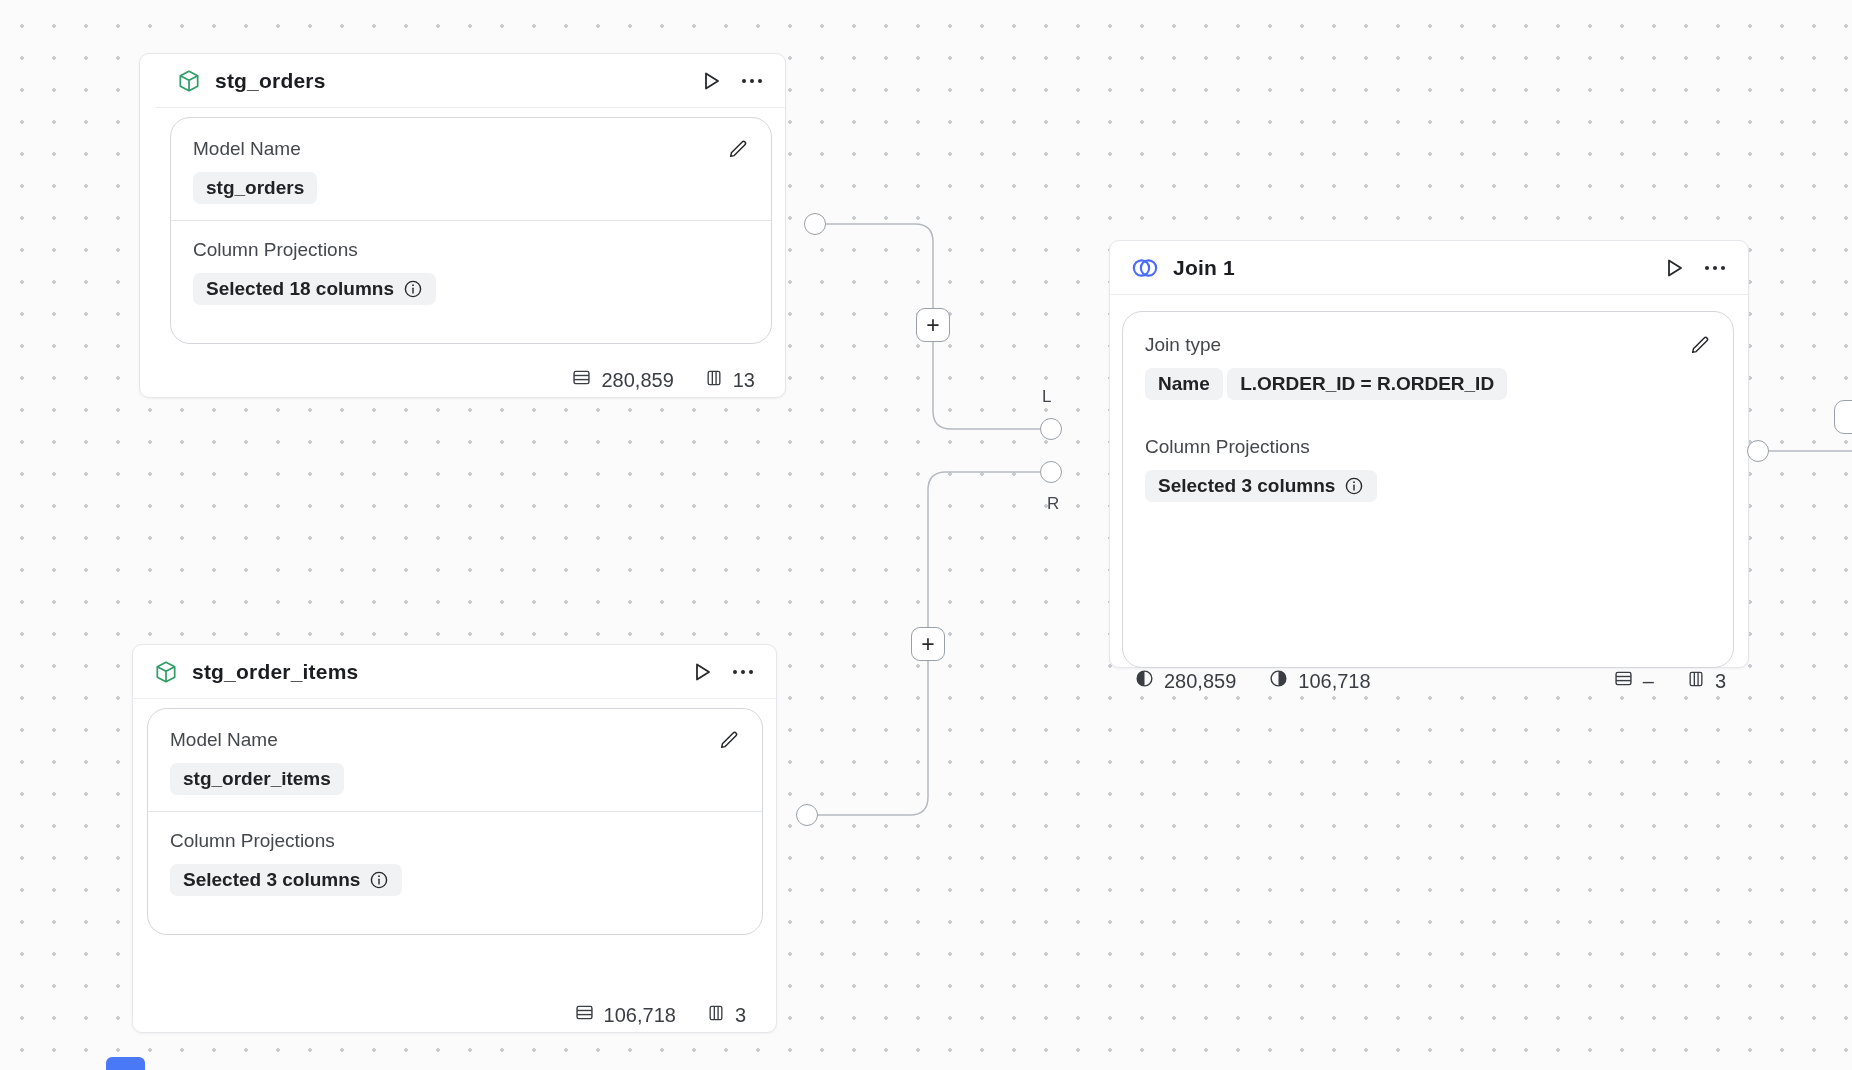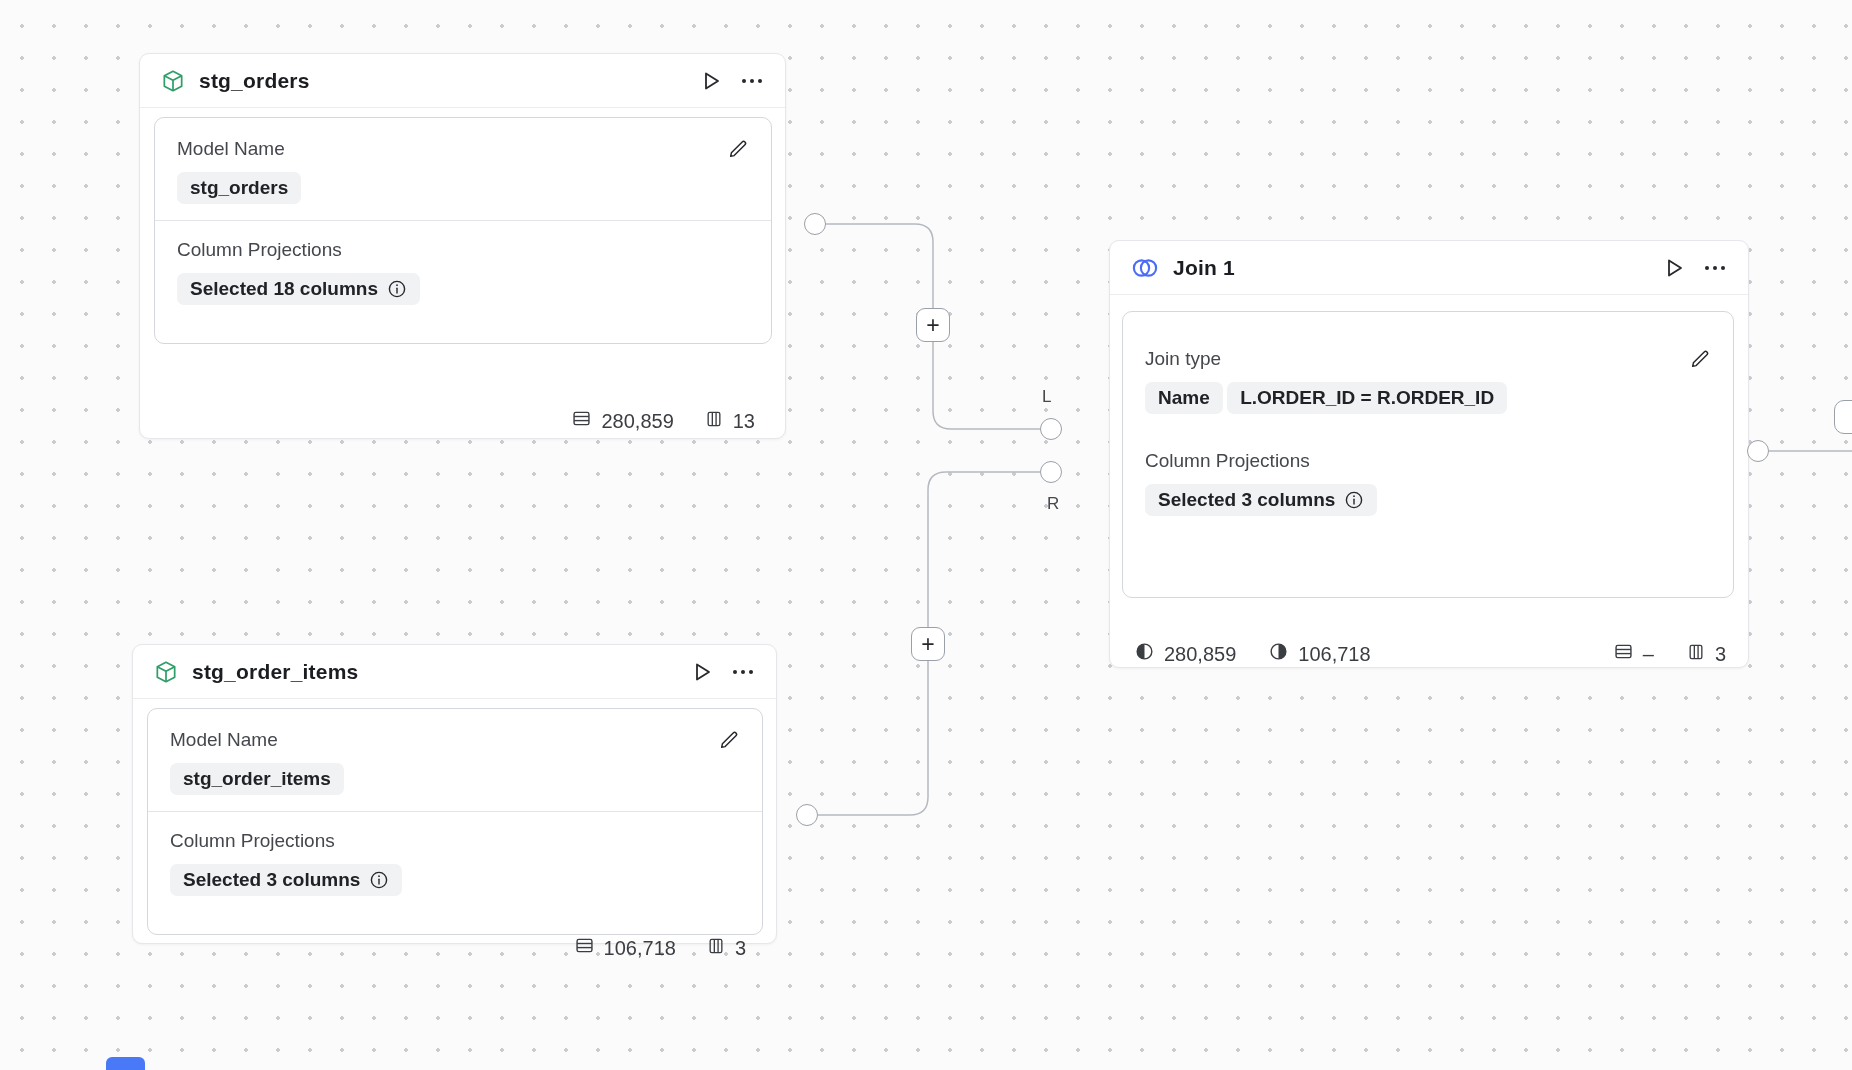--- a/index.html
+++ b/index.html
@@ -20,23 +20,23 @@
   .node {
     position:absolute; display:flex; flex-direction:column;
     background:#fff; border:1px solid #e6e7ea; border-radius:10px;
     box-shadow:0 1px 3px rgba(0,0,0,.05); z-index:1;
   }
   .node-header { display:flex; align-items:center; gap:13px; height:54px; padding:0 20px; border-bottom:1px solid #ededef; flex:none; }
   .node-title { flex:1; font-size:21px; font-weight:600; color:#1b1d21; letter-spacing:.2px; }
   .header-actions { display:flex; align-items:center; gap:16px; }
   .icon-btn { background:none; border:none; padding:0; display:inline-flex; align-items:center; justify-content:center; cursor:pointer; color:#26282c; }
 
-  .inner-card { border:1px solid #d4d7db; border-radius:10px; padding:18px 22px; flex:none; }
+  .inner-card { border:1px solid #d4d7db; border-radius:20px; padding:18px 22px; flex:none; }
   .model-card { height:227px; margin:9px 13px 0 14px; }
-  .join-card  { height:287px; margin:16px 14px 0 12px; padding-top:34px; }
+  .join-card  { height:357px; margin:16px 14px 0 12px; padding-top:20px; }
 
   .field-row { display:flex; align-items:center; justify-content:space-between; height:26px; }
   .field-label { font-size:19px; color:#44474c; }
   .chip {
     display:inline-flex; align-items:center; gap:9px; margin-top:10px;
     padding:5px 13px; background:#f1f2f4; border-radius:7px;
     font-size:19px; font-weight:700; color:#202226; width:fit-content; white-space:nowrap;
   }
   .divider { border-top:1px solid #e4e5e8; margin:16px -22px; }
   .mt-18 { margin-top:18px; }
@@ -67,21 +67,21 @@
 <body>
 
 <div class="canvas">
 
   <svg class="edges" width="1852" height="1070" viewBox="0 0 1852 1070">
     <path class="edge-path" d="M 826 224 H 915 Q 933 224 933 242 V 411 Q 933 429 951 429 H 1040"></path>
     <path class="edge-path" d="M 818 815 H 910 Q 928 815 928 797 V 490 Q 928 472 946 472 H 1040"></path>
     <path class="edge-path" d="M 1769 451 H 1852"></path>
   </svg>
 
-  <div class="node" style="left:139px;top:53px;width:647px;height:386px;">
+  <div class="node" style="left:139px;top:53px;width:647px;height:345px;padding-left:16px;">
     <div class="node-header">
       <span class="model-icon">
         <svg viewBox="0 0 24 24" width="26" height="26" fill="none" stroke="currentColor" stroke-width="1.6" stroke-linejoin="round">
           <path d="M12 3 L20 7.2 V16.8 L12 21 L4 16.8 V7.2 Z"></path>
             <path d="M4 7.2 L12 11.4 L20 7.2"></path>
             <path d="M12 11.4 V21"></path>
         </svg>
       </span>
       <span class="node-title">stg_orders</span>
       <span class="header-actions">
@@ -143,21 +143,21 @@
               <rect x="5" y="4" width="14" height="16" rx="2"></rect>
               <line x1="10" y1="4" x2="10" y2="20"></line>
               <line x1="14.5" y1="4" x2="14.5" y2="20"></line>
             </svg>
         </span>
         <span>13</span>
       </span>
     </div>
   </div>
 
-  <div class="node" style="left:132px;top:644px;width:645px;height:300px;">
+  <div class="node" style="left:132px;top:644px;width:645px;height:389px;">
     <div class="node-header">
       <span class="model-icon">
         <svg viewBox="0 0 24 24" width="26" height="26" fill="none" stroke="currentColor" stroke-width="1.6" stroke-linejoin="round">
           <path d="M12 3 L20 7.2 V16.8 L12 21 L4 16.8 V7.2 Z"></path>
             <path d="M4 7.2 L12 11.4 L20 7.2"></path>
             <path d="M12 11.4 V21"></path>
         </svg>
       </span>
       <span class="node-title">stg_order_items</span>
       <span class="header-actions">

